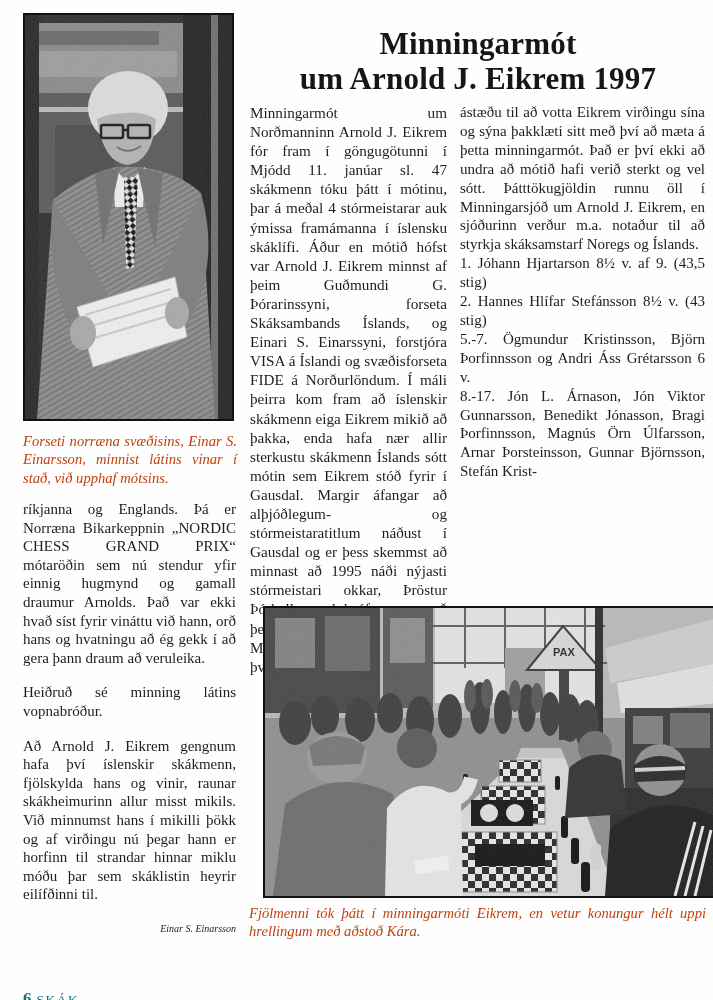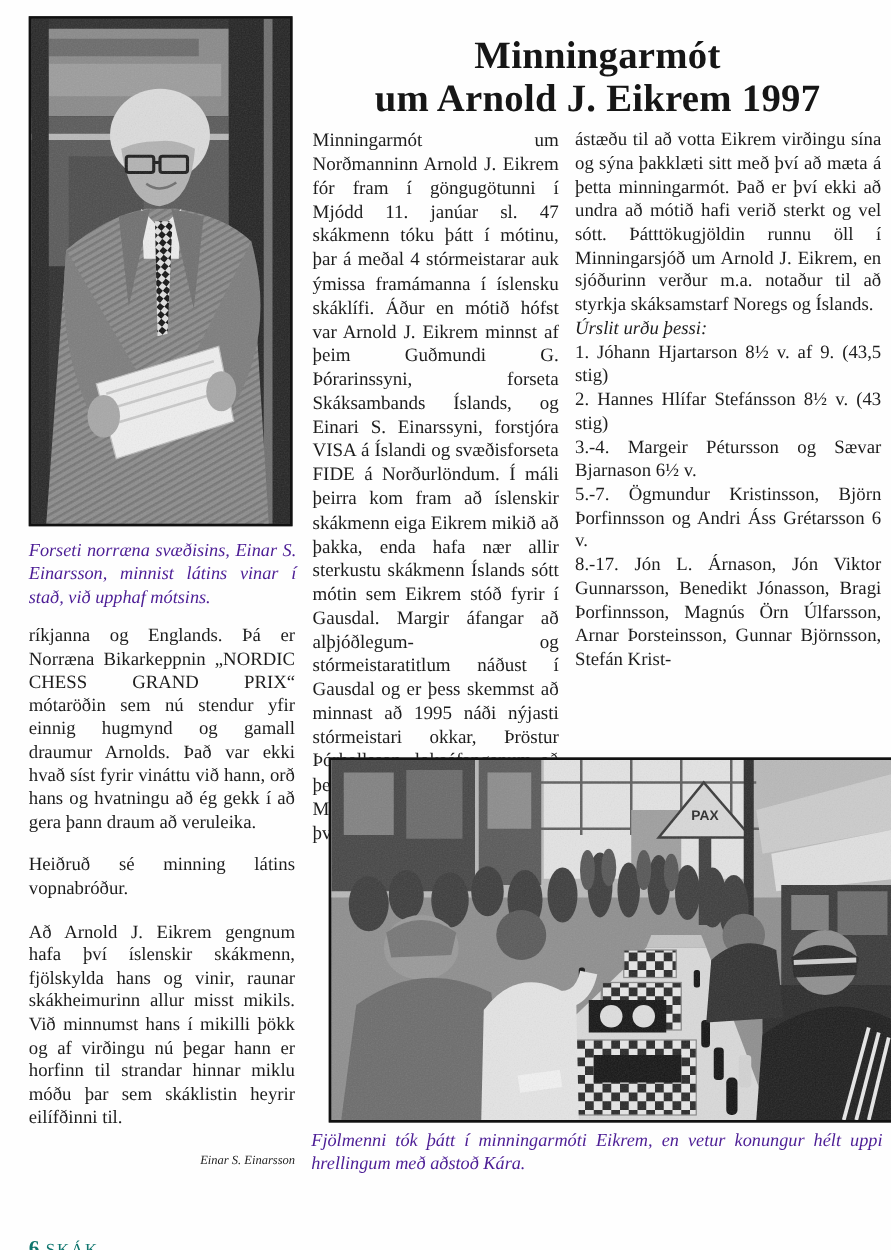--- a/index.html
+++ b/index.html
@@ -16,21 +16,21 @@
     position:absolute;left:248px;top:26px;width:460px;
     text-align:center;font-weight:bold;
     font-size:31px;line-height:35px;color:#161616;
     letter-spacing:.2px;
   }
   .photo-frame{position:absolute;background:#444;border:2px solid #111;box-sizing:border-box;}
   .photo-left{left:23px;top:13px;width:211px;height:408px;}
   .photo-bottom{left:263px;top:606px;width:457px;height:292px;border-width:2px;}
   .photo-frame svg{display:block;width:100%;height:100%;}
   .caption{
-    font-style:italic;font-size:14.6px;line-height:18.4px;color:#4c1d95;
+    font-style:italic;font-size:14.6px;line-height:18.4px;color:#c2410c;
     text-align:justify;
   }
   .caption-left{position:absolute;left:23px;top:432px;width:214px;}
   .caption-bottom{position:absolute;left:249px;top:904px;width:457px;}
   .col{position:absolute;font-size:15.2px;line-height:19.1px;text-align:justify;color:#1d1d1d;}
   .col p{margin:0;}
   .col-mid{left:250px;top:103px;width:197px;}
   .col-mid p{text-align-last:justify;}
   .col-right{left:460px;top:103px;width:245px;font-size:15px;line-height:18.9px;}
   .col-left{left:23px;top:500px;width:213px;font-size:15px;line-height:18.6px;}
@@ -115,24 +115,22 @@
   </div>
 
   <div class="caption caption-left">Forseti norræna svæðisins, Einar S. Einarsson, minnist látins vinar í stað, við upphaf mótsins.</div>
 
   <div class="col col-mid">
     <p>Minningarmót um Norðmanninn Arnold J. Eikrem fór fram í göngugötunni í Mjódd 11. janúar sl. 47 skákmenn tóku þátt í mótinu, þar á meðal 4 stórmeistarar auk ýmissa framámanna í íslensku skáklífi. Áður en mótið hófst var Arnold J. Eikrem minnst af þeim Guðmundi G. Þórarinssyni, forseta Skáksambands Íslands, og Einari S. Einarssyni, forstjóra VISA á Íslandi og svæðisforseta FIDE á Norðurlöndum. Í máli þeirra kom fram að íslenskir skákmenn eiga Eikrem mikið að þakka, enda hafa nær allir sterkustu skákmenn Íslands sótt mótin sem Eikrem stóð fyrir í Gausdal. Margir áfangar að alþjóðlegum- og stórmeistaratitlum náðust í Gausdal og er þess skemmst að minnast að 1995 náði nýjasti stórmeistari okkar, Þröstur Þórhallsson, lokaáfanganum að þessum eftirsótta titli í Gausdal. Margir íslensku meistaranna sáu því</p>
   </div>
 
   <div class="col col-right">
     <p>ástæðu til að votta Eikrem virðingu sína og sýna þakklæti sitt með því að mæta á þetta minningarmót. Það er því ekki að undra að mótið hafi verið sterkt og vel sótt. Þátttökugjöldin runnu öll í Minningarsjóð um Arnold J. Eikrem, en sjóðurinn verður m.a. notaður til að styrkja skáksamstarf Noregs og Íslands.</p>
-    <p class="results-heading">Úrslit urðu þessi:</p>
     <p class="result">1. Jóhann Hjartarson 8½ v. af 9. (43,5 stig)</p>
     <p class="result">2. Hannes Hlífar Stefánsson 8½ v. (43 stig)</p>
-    <p class="result">3.-4. Margeir Pétursson og Sævar Bjarnason 6½ v.</p>
     <p class="result">5.-7. Ögmundur Kristinsson, Björn Þorfinnsson og Andri Áss Grétarsson 6 v.</p>
     <p class="result">8.-17. Jón L. Árnason, Jón Viktor Gunnarsson, Benedikt Jónasson, Bragi Þorfinnsson, Magnús Örn Úlfarsson, Arnar Þorsteinsson, Gunnar Björnsson, Stefán Krist-</p>
   </div>
 
   <div class="col col-left">
     <p>ríkjanna og Englands. Þá er Norræna Bikarkeppnin „NORDIC CHESS GRAND PRIX“ mótaröðin sem nú stendur yfir einnig hugmynd og gamall draumur Arnolds. Það var ekki hvað síst fyrir vináttu við hann, orð hans og hvatningu að ég gekk í að gera þann draum að veruleika.</p>
     <p>Heiðruð sé minning látins vopnabróður.</p>
     <p>Að Arnold J. Eikrem gengnum hafa því íslenskir skákmenn, fjölskylda hans og vinir, raunar skákheimurinn allur misst mikils. Við minnumst hans í mikilli þökk og af virðingu nú þegar hann er horfinn til strandar hinnar miklu móðu þar sem skáklistin heyrir eilífðinni til.</p>
     <div class="signature">Einar S. Einarsson</div>
   </div>

